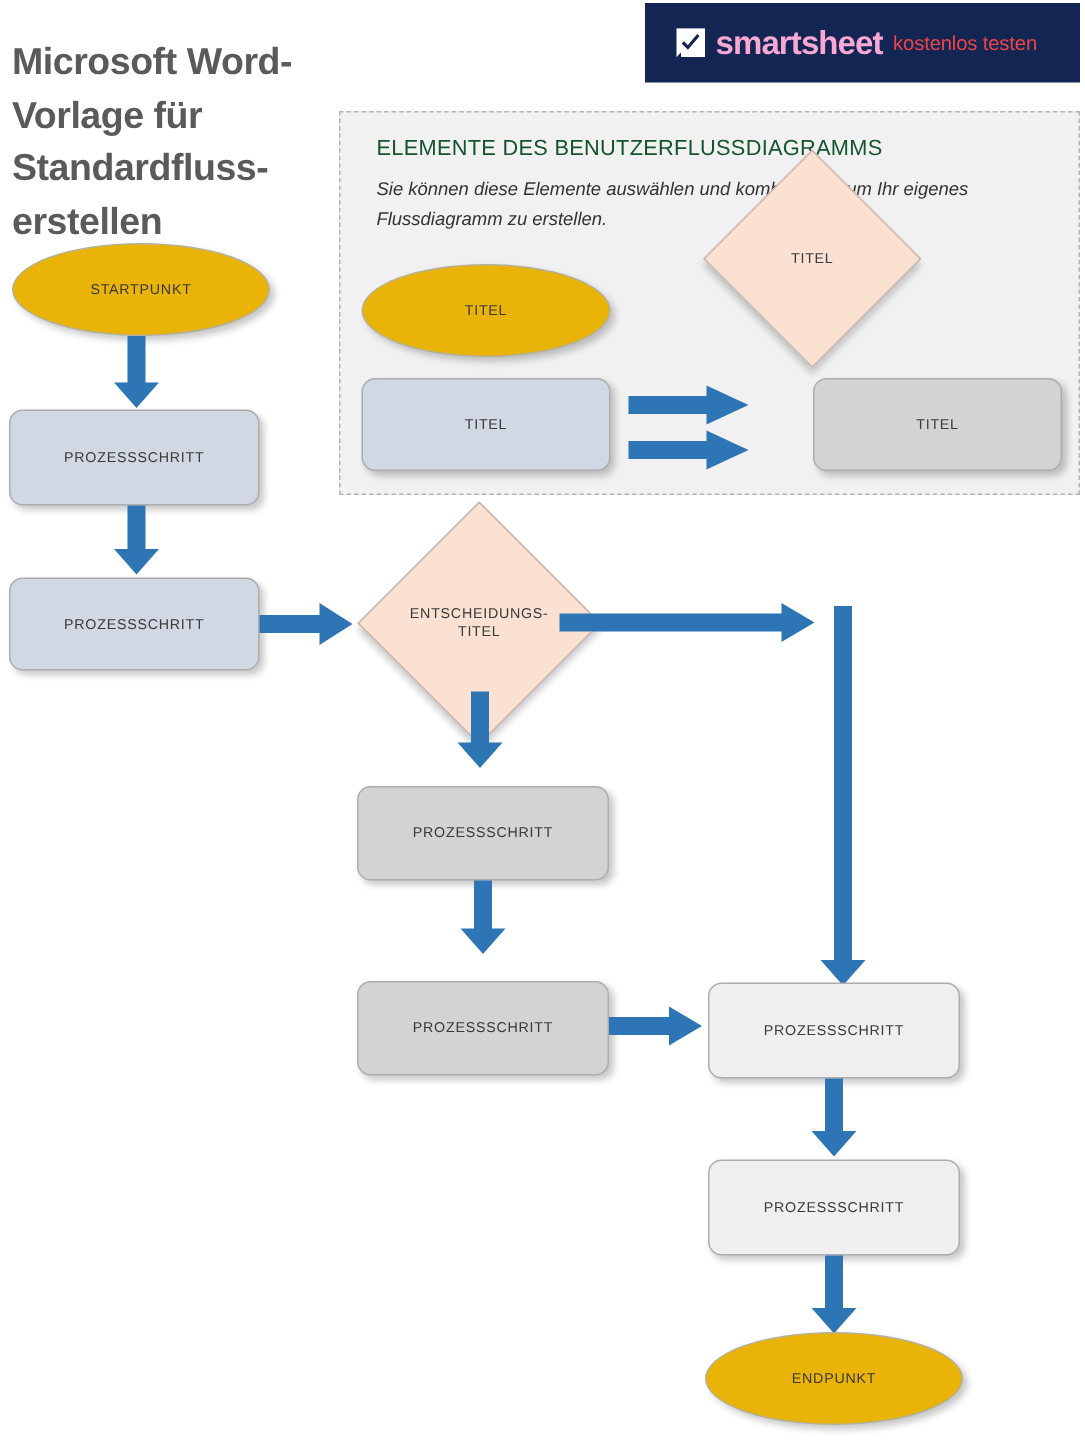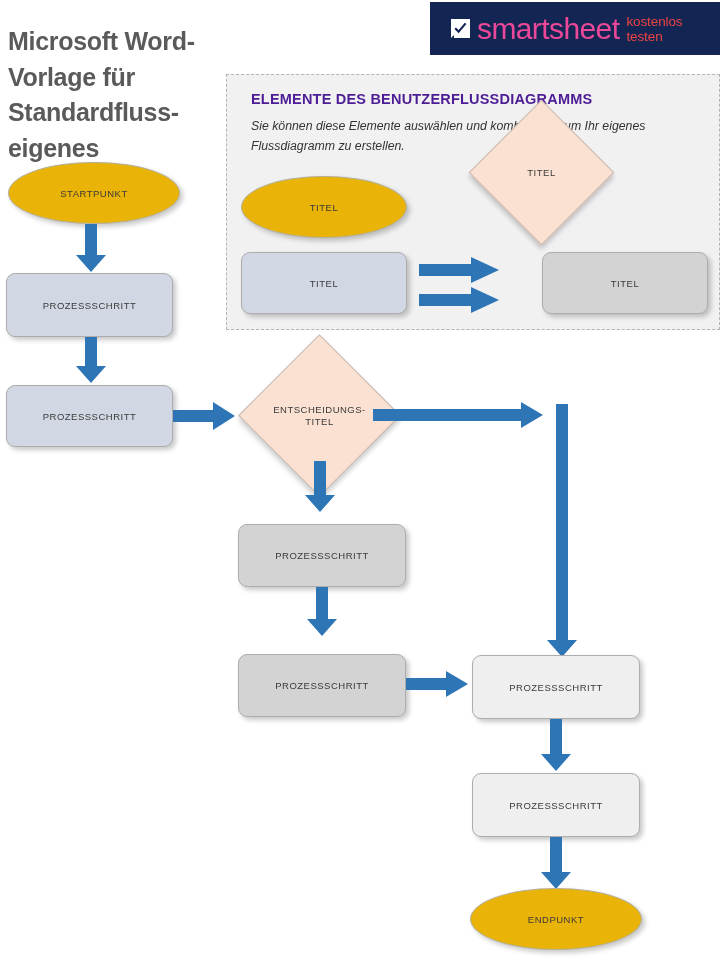--- a/index.html
+++ b/index.html
@@ -49,23 +49,23 @@
   #brand-mark {
     width: 19px;
     height: 19px;
     background: #ffffff;
     position: relative;
     flex: 0 0 auto;
     margin-right: 7px;
   }
   #brand-mark svg { display: block; }
   .brand-word {
-    color: #ec4899;
-    font-size: 30px;
-    font-weight: normal;
+    color: #f9a8d4;
+    font-size: 22px;
+    font-weight: bold;
     letter-spacing: -0.6px;
   }
   .brand-tag {
     color: #ef4444;
     font-size: 13.5px;
     margin-left: 7px;
     letter-spacing: -0.1px;
   }
 
   
@@ -77,23 +77,22 @@
     height: 256px;
     background: #f1f1f1;
     border: 1px dashed #b4b4b4;
     box-sizing: border-box;
   }
   #legend-heading {
     position: absolute;
     left: 24px;
     top: 16px;
     font-size: 14.5px;
-    color: #4c1d95;
+    color: #14532d;
     letter-spacing: 0.2px;
-    font-weight: bold;
   }
   #legend-sub {
     position: absolute;
     left: 24px;
     top: 42px;
     width: 420px;
     font-size: 12.3px;
     font-style: italic;
     color: #333333;
     line-height: 1.6;
@@ -157,21 +156,21 @@
   .arrow { position: absolute; }
   .arrow svg { display: block; overflow: visible; }
 </style>
 </head>
 <body>
 
 <div id="page">
 
   <div id="doc-title">Microsoft Word-Vorlage für
 Standardfluss-
-eigenes</div>
+erstellen</div>
 
   <div id="brand-banner">
     <span id="brand-mark">
       <svg width="19" height="19" viewBox="0 0 19 19" aria-hidden="true">
         <path d="M0 0 H19 V19 H3 Z" fill="#ffffff"></path>
         <path d="M4.2 9.2 L7.6 12.6 L14.6 4.4" fill="none" stroke="#132552" stroke-width="2.1"></path>
         <path d="M0 19 L3 16 L3 19 Z" fill="#132552"></path>
       </svg>
     </span>
     <span class="brand-word">smartsheet</span>

